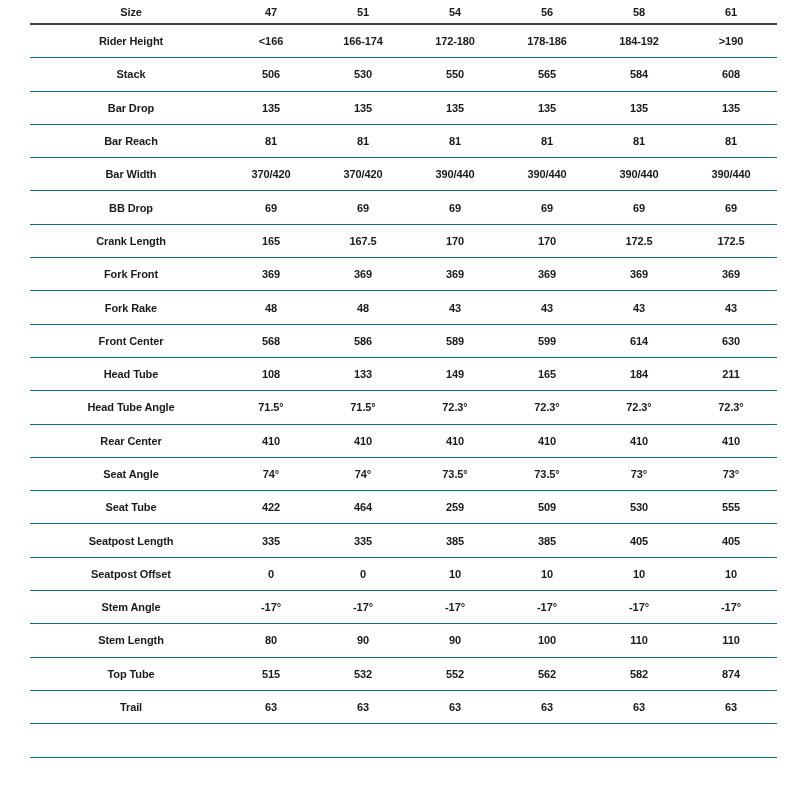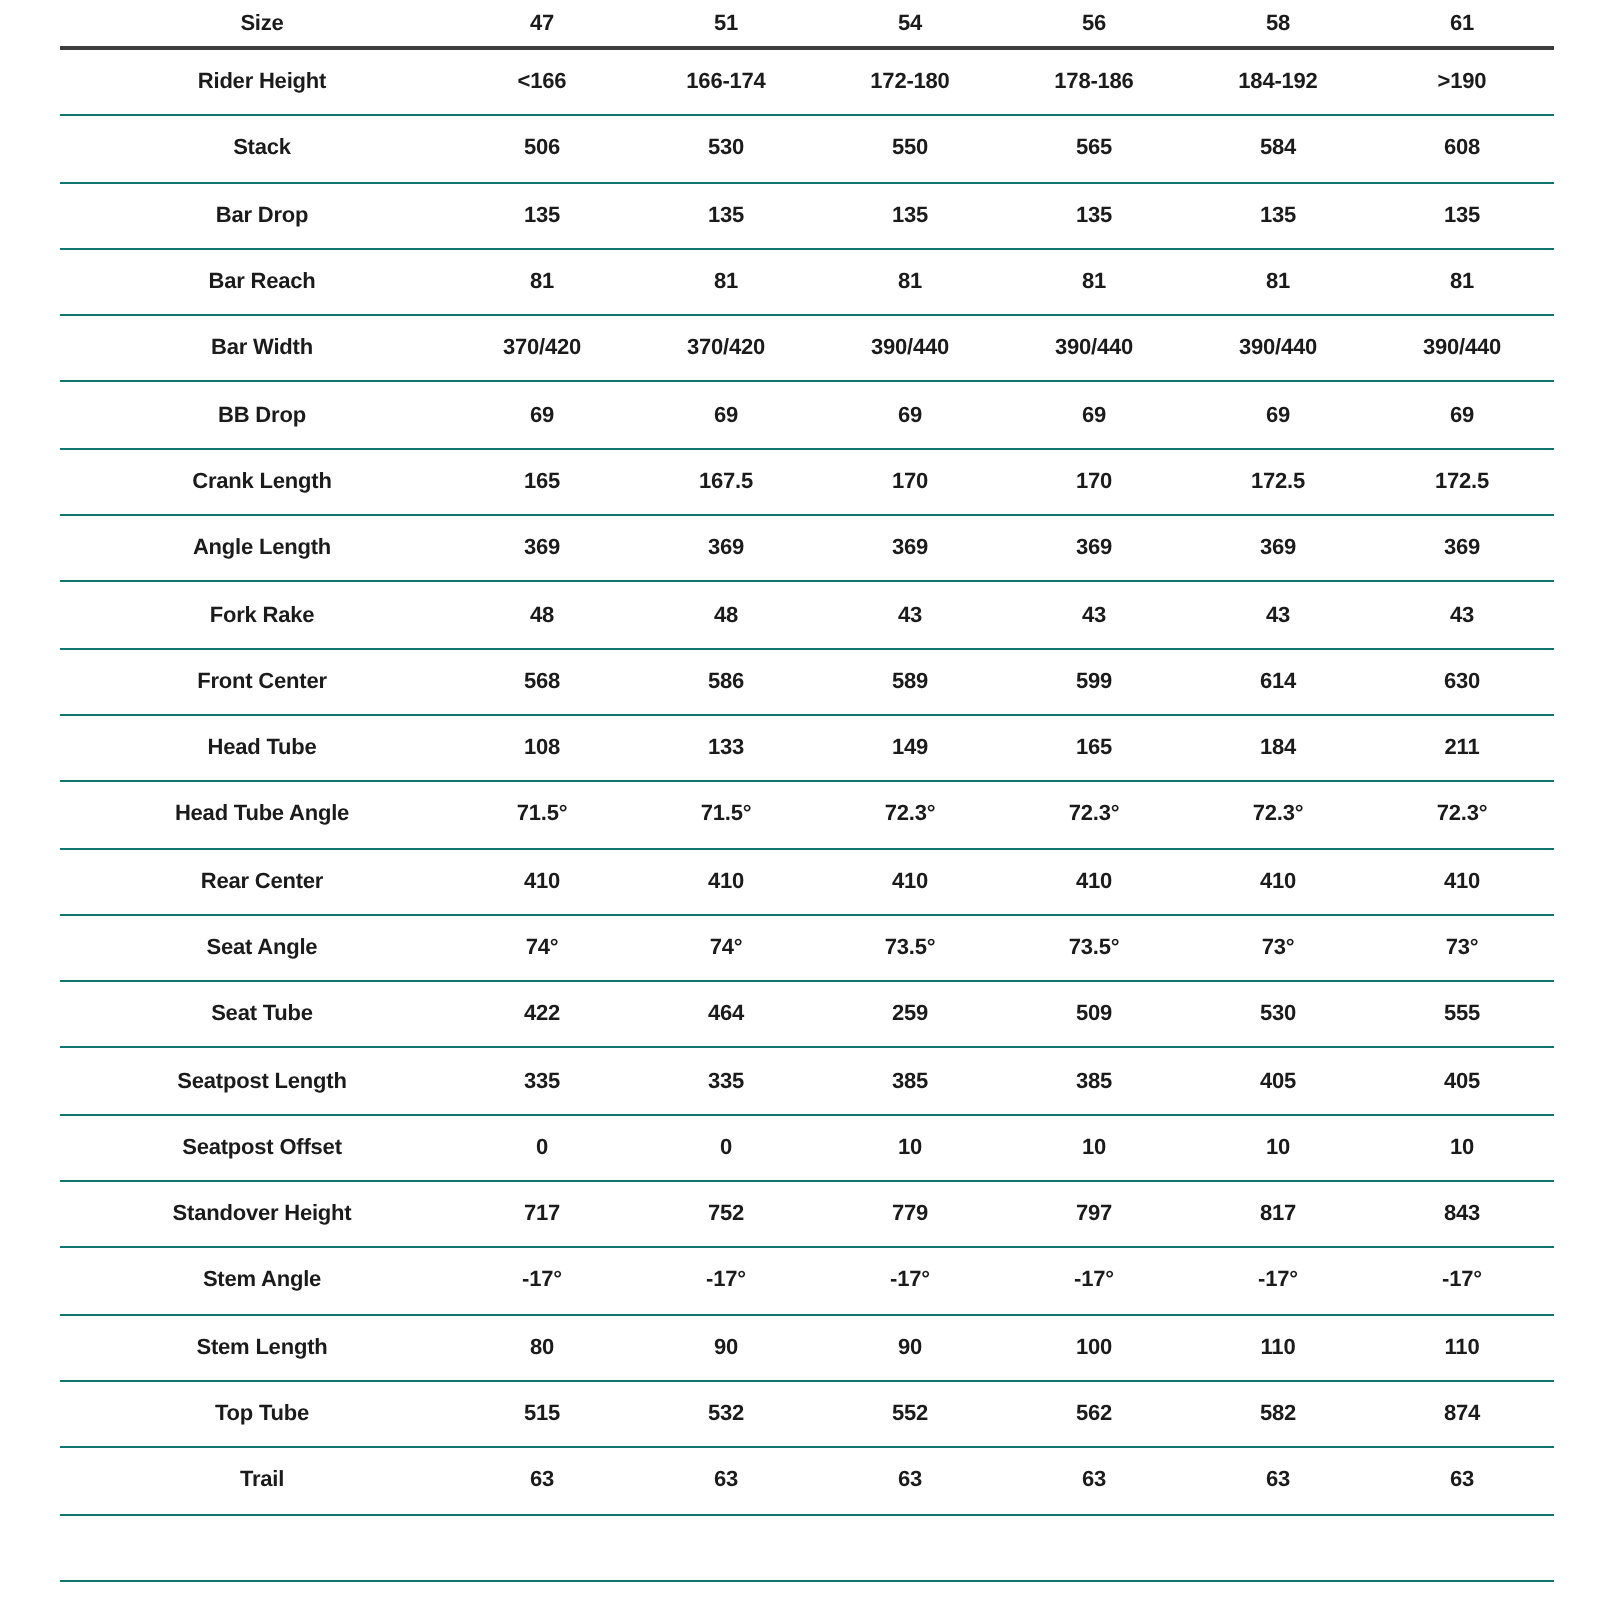--- a/index.html
+++ b/index.html
@@ -125,21 +125,21 @@
     <div class="cell label-cell">Crank Length</div>
     <div class="cell">165</div>
     <div class="cell">167.5</div>
     <div class="cell">170</div>
     <div class="cell">170</div>
     <div class="cell">172.5</div>
     <div class="cell">172.5</div>
   </div>
 
   <div class="grid-row data-row">
-    <div class="cell label-cell">Angle Length</div>
+    <div class="cell label-cell">Fork Front</div>
     <div class="cell">369</div>
     <div class="cell">369</div>
     <div class="cell">369</div>
     <div class="cell">369</div>
     <div class="cell">369</div>
     <div class="cell">369</div>
   </div>
 
   <div class="grid-row data-row">
     <div class="cell label-cell">Fork Rake</div>
@@ -224,29 +224,20 @@
   <div class="grid-row data-row">
     <div class="cell label-cell">Seatpost Offset</div>
     <div class="cell">0</div>
     <div class="cell">0</div>
     <div class="cell">10</div>
     <div class="cell">10</div>
     <div class="cell">10</div>
     <div class="cell">10</div>
   </div>
 
-  <div class="grid-row data-row">
-    <div class="cell label-cell">Standover Height</div>
-    <div class="cell">717</div>
-    <div class="cell">752</div>
-    <div class="cell">779</div>
-    <div class="cell">797</div>
-    <div class="cell">817</div>
-    <div class="cell">843</div>
-  </div>
 
   <div class="grid-row data-row">
     <div class="cell label-cell">Stem Angle</div>
     <div class="cell">-17°</div>
     <div class="cell">-17°</div>
     <div class="cell">-17°</div>
     <div class="cell">-17°</div>
     <div class="cell">-17°</div>
     <div class="cell">-17°</div>
   </div>

